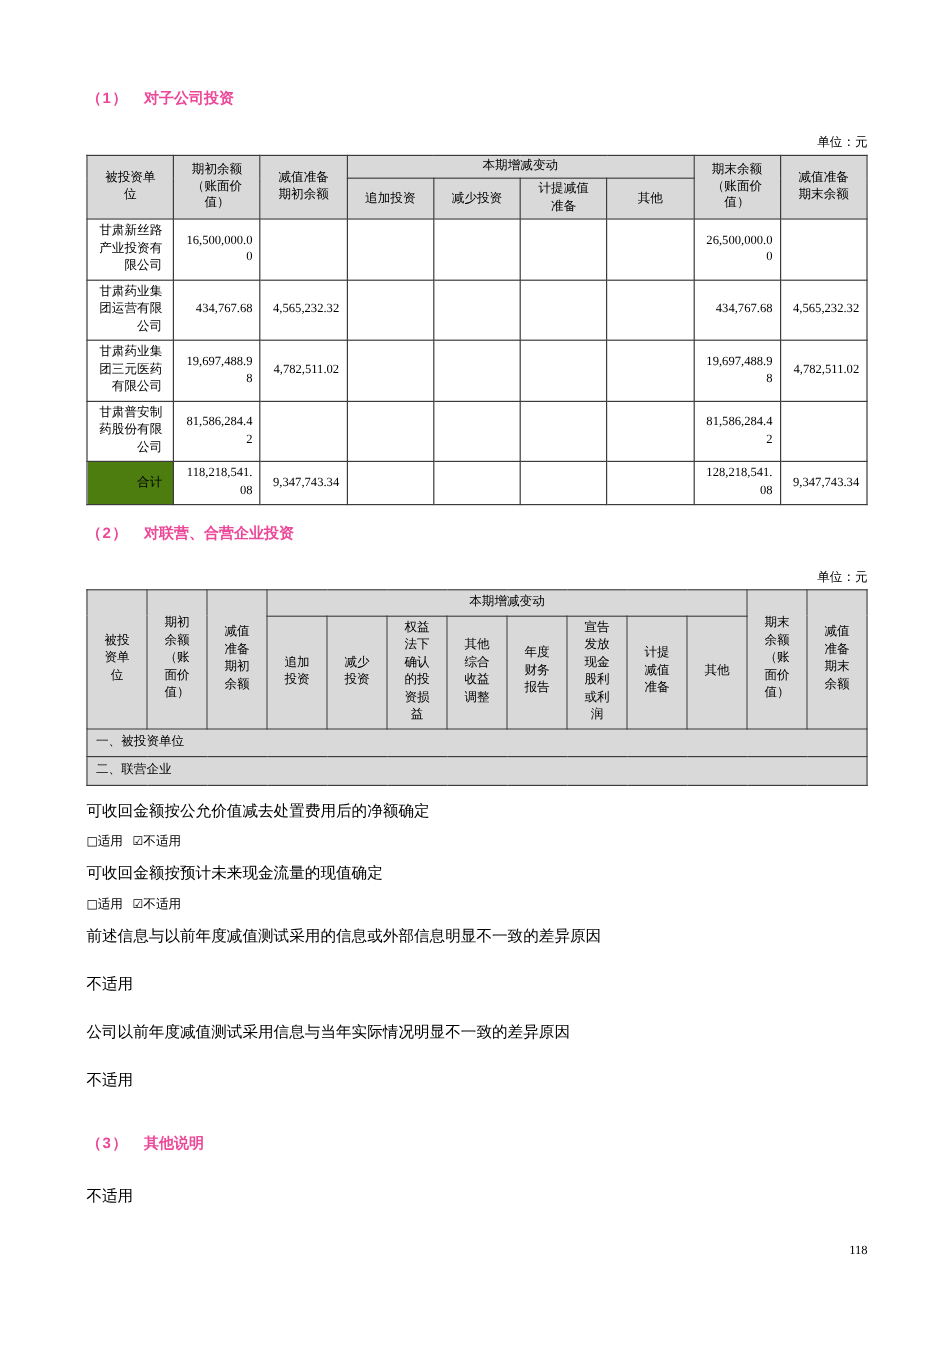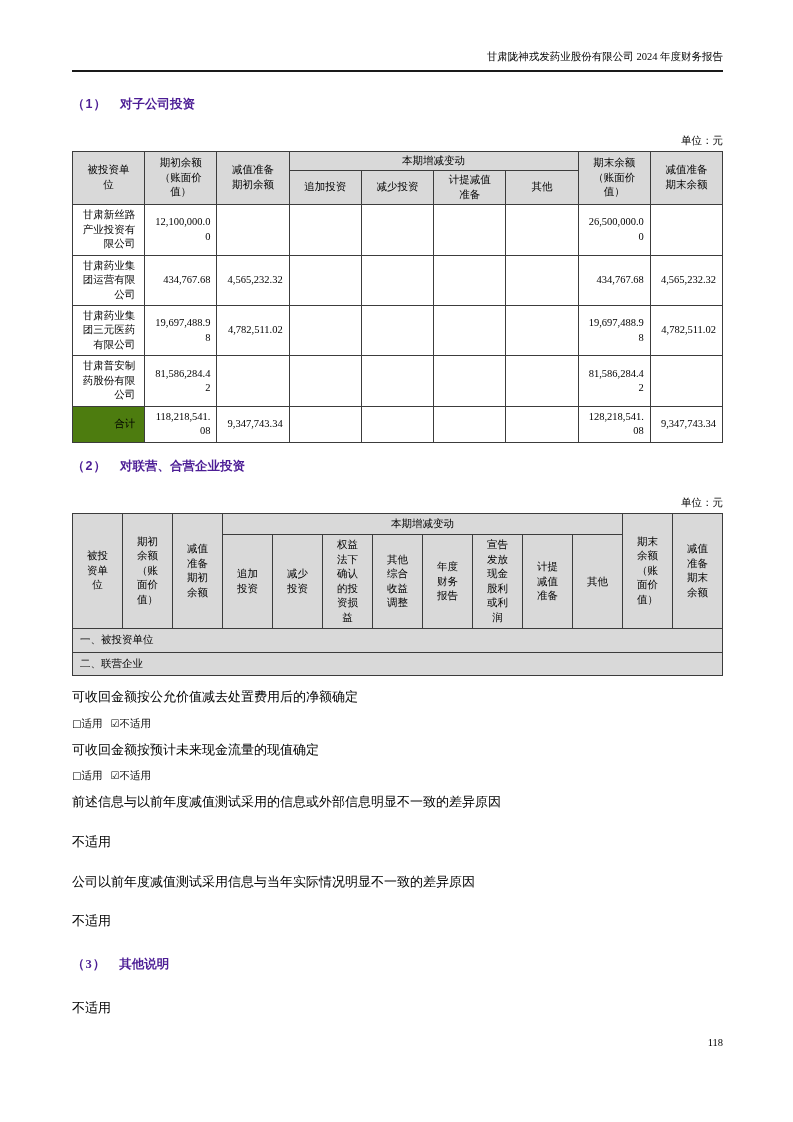--- a/index.html
+++ b/index.html
@@ -23,21 +23,21 @@
     line-height: 1.3;
     padding-bottom: 6px;
     border-bottom: 2px solid #1a1a1a;
   }
 
   .sec-heading {
     margin-top: 24px;
     font-family: "Liberation Sans", "DejaVu Sans", sans-serif;
     font-size: 12.5px;
     font-weight: bold;
-    color: #4c1d95;
+    color: #ec4899;
   }
   .sec-heading .sec-num { margin-right: 13px; letter-spacing: 1px; }
 
   .unit-label {
     text-align: right;
     font-size: 10.5px;
     margin-top: 21px;
     margin-bottom: 3px;
   }
 
@@ -75,39 +75,36 @@
   .para {
     font-size: 13px;
     line-height: 1.45;
     margin-top: 9px;
   }
   .para.gap-lg { margin-top: 21px; }
   .check-line { font-size: 10.5px; line-height: 1.45; margin-top: 9px; }
   .check-line .box { font-family: "DejaVu Sans", sans-serif; font-size: 10px; }
   .check-line .second { margin-left: 8px; }
 
-  .sec-heading.third { margin-top: 25px; font-family: Liberation Serif, serif; }
+  .sec-heading.third { margin-top: 35px; }
   .final-note { margin-top: 26px; }
 
   .page-number {
     position: absolute;
     right: 70px;
     top: 1037px;
     font-size: 10.5px;
   }
 </style>
 </head>
 <body>
 
 <div class="page">
   <div class="content">
 
-    <div class="doc-header">
-      <span>甘肃陇神戎发药业股份有限公司 2024 年度财务报告</span>
-    </div>
 
     <div class="sec-heading">
       <span class="sec-num">（1）</span><span>对子公司投资</span>
     </div>
 
     <div class="unit-label">单位：元</div>
 
     <table class="t1">
       <thead>
         <tr>
@@ -121,21 +118,21 @@
         <tr>
           <th>追加投资</th>
           <th>减少投资</th>
           <th>计提减值准备</th>
           <th>其他</th>
         </tr>
       </thead>
       <tbody>
         <tr>
           <td class="name">甘肃新丝路产业投资有限公司</td>
-          <td class="num">12,100,000.00</td>
+          <td class="num">16,500,000.00</td>
           <td class="num"></td>
           <td class="blank"></td>
           <td class="blank"></td>
           <td class="blank"></td>
           <td class="blank"></td>
           <td class="num">26,500,000.00</td>
           <td class="num"></td>
         </tr>
         <tr>
           <td class="name">甘肃药业集团运营有限公司</td>

